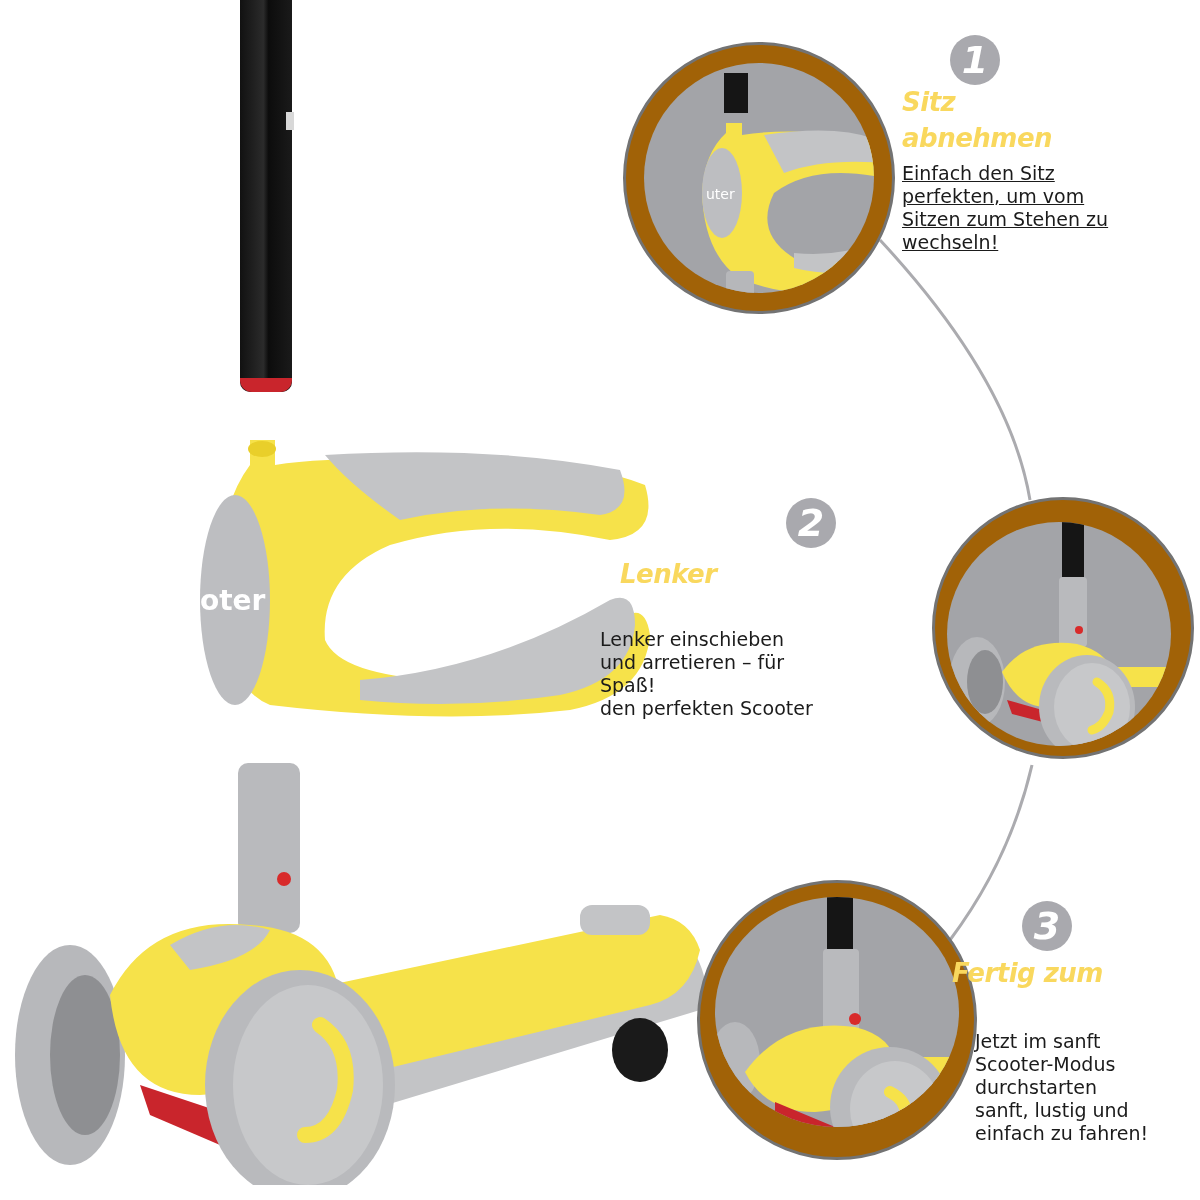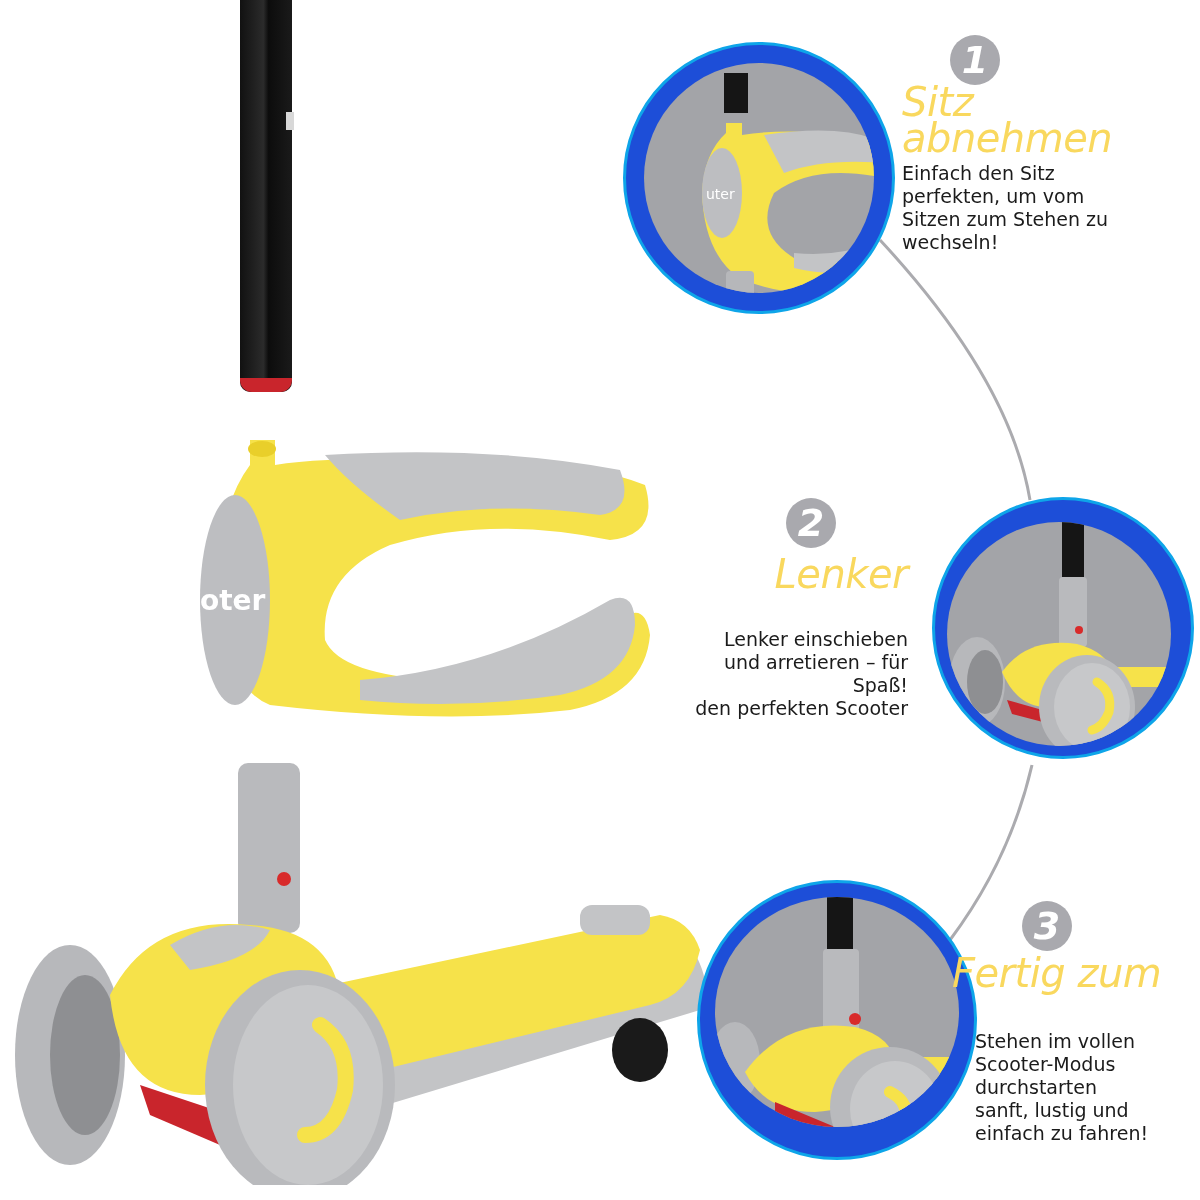--- a/index.html
+++ b/index.html
@@ -4,34 +4,34 @@
 <style>
   html, body { margin:0; padding:0; background:#ffffff; }
   body { width:1200px; height:1200px; position:relative; overflow:hidden;
          font-family:"DejaVu Sans", sans-serif; }
   .abs { position:absolute; }
 
   
   .connector { position:absolute; left:0; top:0; width:1200px; height:1200px; pointer-events:none; }
 
   
-  .inset { position:absolute; border-radius:50%; border:3px solid #0ea5e9; box-sizing:border-box;
-           background:#1d4ed8; }
+  .inset { position:absolute; border-radius:50%; border:3px solid #737373; box-sizing:border-box;
+           background:#a16207; }
   .inset .inner { position:absolute; border-radius:50%; background:#a3a4a8; overflow:hidden; }
 
   
   .badge { position:absolute; width:50px; height:50px; border-radius:50%; background:#a9a9ae;
            color:#ffffff; font-family:"DejaVu Sans", sans-serif; font-weight:bold; font-style:italic;
            font-size:38px; line-height:50px; text-align:center; }
 
   .step-title { position:absolute; color:#f9d85e; font-family:"DejaVu Sans", sans-serif;
-                font-weight:normal; font-style:italic; font-size:40px; line-height:36px; letter-spacing:-0.5px; }
+                font-weight:bold; font-style:italic; font-size:26px; line-height:36px; letter-spacing:-0.5px; }
   .step-text { position:absolute; color:#1b1b1b; font-family:"DejaVu Sans", sans-serif;
                font-size:19px; line-height:23px; }
-  .right { text-align:right; }
+  .right { text-align:left; }
 
   
   .pole { position:absolute; left:240px; top:0; width:52px; height:392px; background:linear-gradient(90deg,#111 0%,#2b2b2b 45%,#0c0c0c 55%,#1a1a1a 100%);
           border-radius:0 0 10px 10px; }
   .pole-cap { position:absolute; left:240px; top:378px; width:52px; height:14px; background:#c9252c; border-radius:0 0 12px 12px; }
   .pole-btn { position:absolute; left:286px; top:112px; width:8px; height:18px; background:#d8d8d8; }
 </style>
 </head>
 <body>
 
@@ -83,21 +83,21 @@
       <text x="62" y="136" font-family="DejaVu Sans, sans-serif" font-size="14" fill="#ffffff">uter</text>
       <rect x="82" y="208" width="28" height="30" rx="4" fill="#b6b7ba"></rect>
     </svg>
   </div>
 </div>
 <div class="badge" style="left:950px;top:35px;">1</div>
 <div class="step-title" style="left:902px;top:84px;">
   <div>Sitz</div>
   <div>abnehmen</div>
 </div>
-<div class="step-text" style="left:902px;top:162px;">
+<div class="step-text" style="left:902px;top:162px;text-decoration:underline;">
   <div>Einfach den Sitz</div>
   <div>perfekten, um vom</div>
   <div>Sitzen zum Stehen zu</div>
   <div>wechseln!</div>
 </div>
 
 <div class="inset" style="left:932px;top:497px;width:262px;height:262px;">
   <div class="inner" style="left:12px;top:22px;width:224px;height:224px;">
     <svg width="224" height="224" viewBox="0 0 224 224">
       <rect x="115" y="0" width="22" height="55" fill="#151515"></rect>
@@ -139,18 +139,18 @@
       <ellipse cx="180" cy="212" rx="45" ry="48" fill="#c7c8ca"></ellipse>
       <path d="M175 195 Q195 205 190 225" stroke="#f6e24a" stroke-width="12" fill="none" stroke-linecap="round"></path>
     </svg>
   </div>
 </div>
 <div class="badge" style="left:1022px;top:901px;">3</div>
 <div class="step-title" style="left:952px;top:955px;">
   <div>Fertig zum</div>
 </div>
 <div class="step-text" style="left:975px;top:1030px;">
-  <div>Stehen im vollen</div>
+  <div>Jetzt im sanft</div>
   <div>Scooter-Modus</div>
   <div>durchstarten</div>
   <div>sanft, lustig und</div>
   <div>einfach zu fahren!</div>
 </div>
 
 </body></html>

